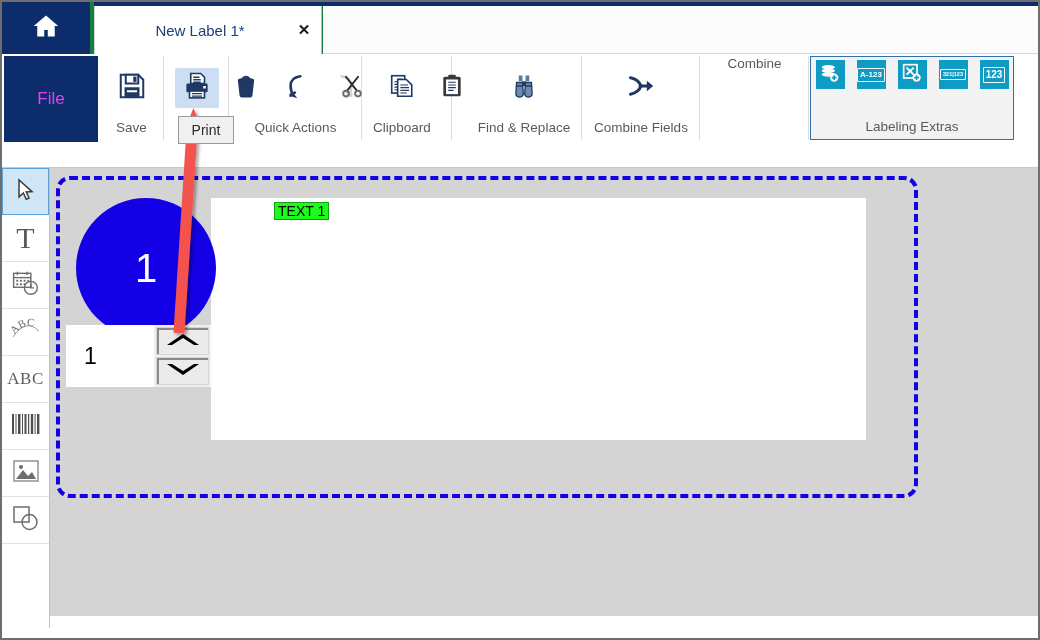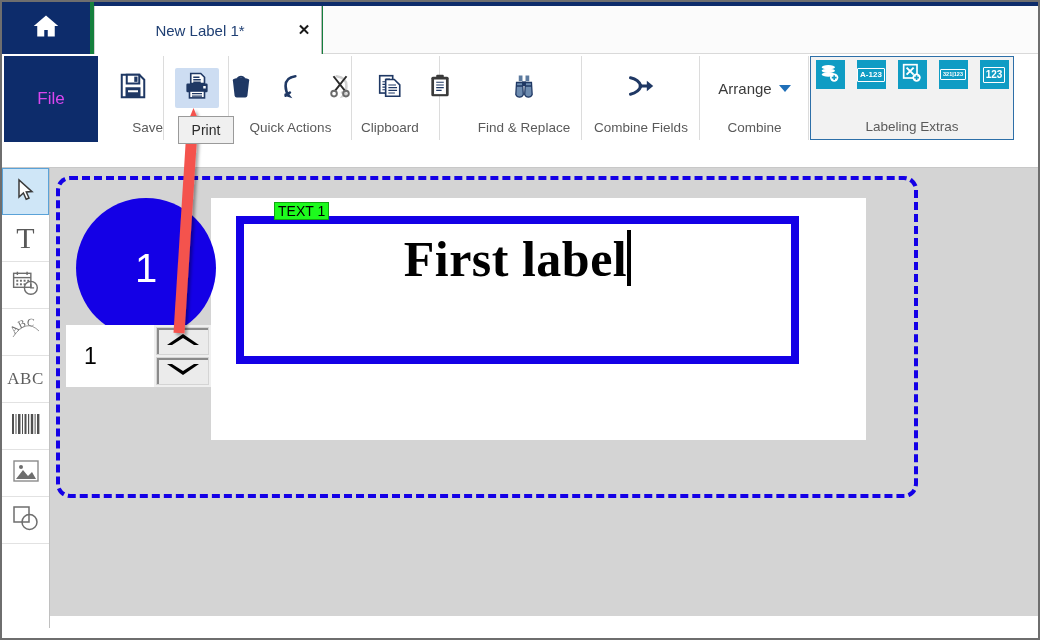--- a/index.html
+++ b/index.html
@@ -213,21 +213,21 @@
     <div class="tab">
       <span class="tab-title">New Label 1*</span>
       <span class="tab-close">✕</span>
     </div>
   </div>
 
   <div class="ribbon">
 
     <div class="file-btn">File</div>
 
-    <div class="rgroup" style="left:98px; width:64px;align-items:flex-end;">
+    <div class="rgroup" style="left:98px; width:64px;">
       <div class="ricons">
         <div class="rbtn">
           <span>
             <svg width="30" height="30" viewBox="0 0 24 24" fill="none" stroke="#1f3864" stroke-width="1.6">
               <path d="M3 3 h14 l4 4 v14 H3 Z" fill="#ffffff"></path>
               <rect x="7" y="3" width="10" height="7" fill="#ffffff"></rect>
               <rect x="13" y="4.5" width="2.6" height="4.2" fill="#1f3864" stroke="none"></rect>
               <rect x="6" y="13" width="12" height="8" fill="#1f3864" stroke="none"></rect>
               <rect x="8" y="15.4" width="8" height="1.6" fill="#ffffff" stroke="none"></rect>
             </svg>
@@ -248,21 +248,21 @@
               <rect x="17" y="12" width="2" height="2" fill="#ffffff"></rect>
               <rect x="6" y="16" width="12" height="5.5" fill="#ffffff" stroke="#1f3864" stroke-width="1.3"></rect>
               <path d="M8 18 h8 M8 20 h8" stroke="#1f3864" stroke-width="1"></path>
             </svg>
           </span>
         </div>
       </div>
       <div class="rlabel">Print</div>
     </div>
 
-    <div class="rgroup" style="left:228px; width:122px;">
+    <div class="rgroup" style="left:228px; width:132px;">
       <div class="ricons">
         <div class="rbtn">
           <span>
             <svg width="26" height="28" viewBox="0 0 24 24" fill="#1f3864">
               <path d="M4.5 7 h15 l-1.6 14 a2 2 0 0 1 -2 1.6 H8.1 a2 2 0 0 1 -2 -1.6 Z"></path>
               <ellipse cx="12" cy="6.6" rx="7.7" ry="2.3"></ellipse>
               <path d="M8.6 5.2 q3.4 -3.4 6.8 0" fill="none" stroke="#1f3864" stroke-width="1.8"></path>
             </svg>
           </span>
         </div>
@@ -279,21 +279,21 @@
             <svg width="26" height="28" viewBox="0 0 24 24">
               <path d="M8 3 q9 1 9 9 q0 5 -3 9 l3 -1 M17 21 l-4 -3" fill="none" stroke="#5c5c5c" stroke-width="2.4" stroke-linecap="round"></path>
               <path d="M8 3 q4.5 .7 6.5 3.2 q-3 -1.2 -6.5 -3.2 Z" fill="#5c5c5c"></path>
             </svg>
           </span>
         </div>
       </div>
       <div class="rlabel">Quick Actions</div>
     </div>
 
-    <div class="rgroup" style="left:339px; width:99px;">
+    <div class="rgroup" style="left:351px; width:99px;">
       <div class="ricons">
         <div class="rbtn">
           <span>
             <svg width="26" height="28" viewBox="0 0 24 24" fill="none" stroke="#6b6b6b" stroke-width="1.8">
               <path d="M6 3 L17 17 M18 3 L7 17" stroke="#2b2b2b"></path>
               <circle cx="6.5" cy="19" r="2.6"></circle>
               <circle cx="17.5" cy="19" r="2.6"></circle>
             </svg>
           </span>
         </div>
@@ -347,24 +347,20 @@
               <path d="M10 12 h8" stroke="#1f3864" stroke-width="2.6"></path>
               <path d="M17 7.5 L22.5 12 L17 16.5 Z" fill="#1f3864"></path>
             </svg>
           </span>
         </div>
       </div>
       <div class="rlabel">Combine Fields</div>
     </div>
 
     <div class="rgroup" style="left:699px; width:108px;">
-      <div class="arrange-row">
-        <span>Arrange</span>
-        <span class="caret"></span>
-      </div>
       <div class="rlabel">Combine</div>
     </div>
 
     <div class="extras-box">
       <div class="extras-icons">
         <div class="exbtn">
           <span>
             <svg width="20" height="20" viewBox="0 0 24 24" fill="#ffffff">
               <ellipse cx="10" cy="5" rx="8" ry="2.6"></ellipse>
               <ellipse cx="10" cy="9.4" rx="8" ry="2.6"></ellipse>
@@ -507,26 +503,20 @@
         <div class="spin-b">
           <span>
             <svg width="34" height="13" viewBox="0 0 34 13" fill="#000000">
                 <path d="M1 1 L17 12 L33 1 L28 1 L17 8 L6 1 Z"></path>
               </svg>
           </span>
         </div>
       </div>
     </div>
 
-    <div class="textbox">
-      <div class="textbox-inner">
-        <span class="label-text">First label</span>
-          <span class="caret-bar"></span>
-      </div>
-    </div>
 
     <div class="obj-tag">TEXT 1</div>
 
   </div>
 
   <div class="bottombar"></div>
 
   <svg class="arrow-svg">
     <defs>
       <filter id="sh" x="-40%" y="-40%" width="200%" height="200%">

